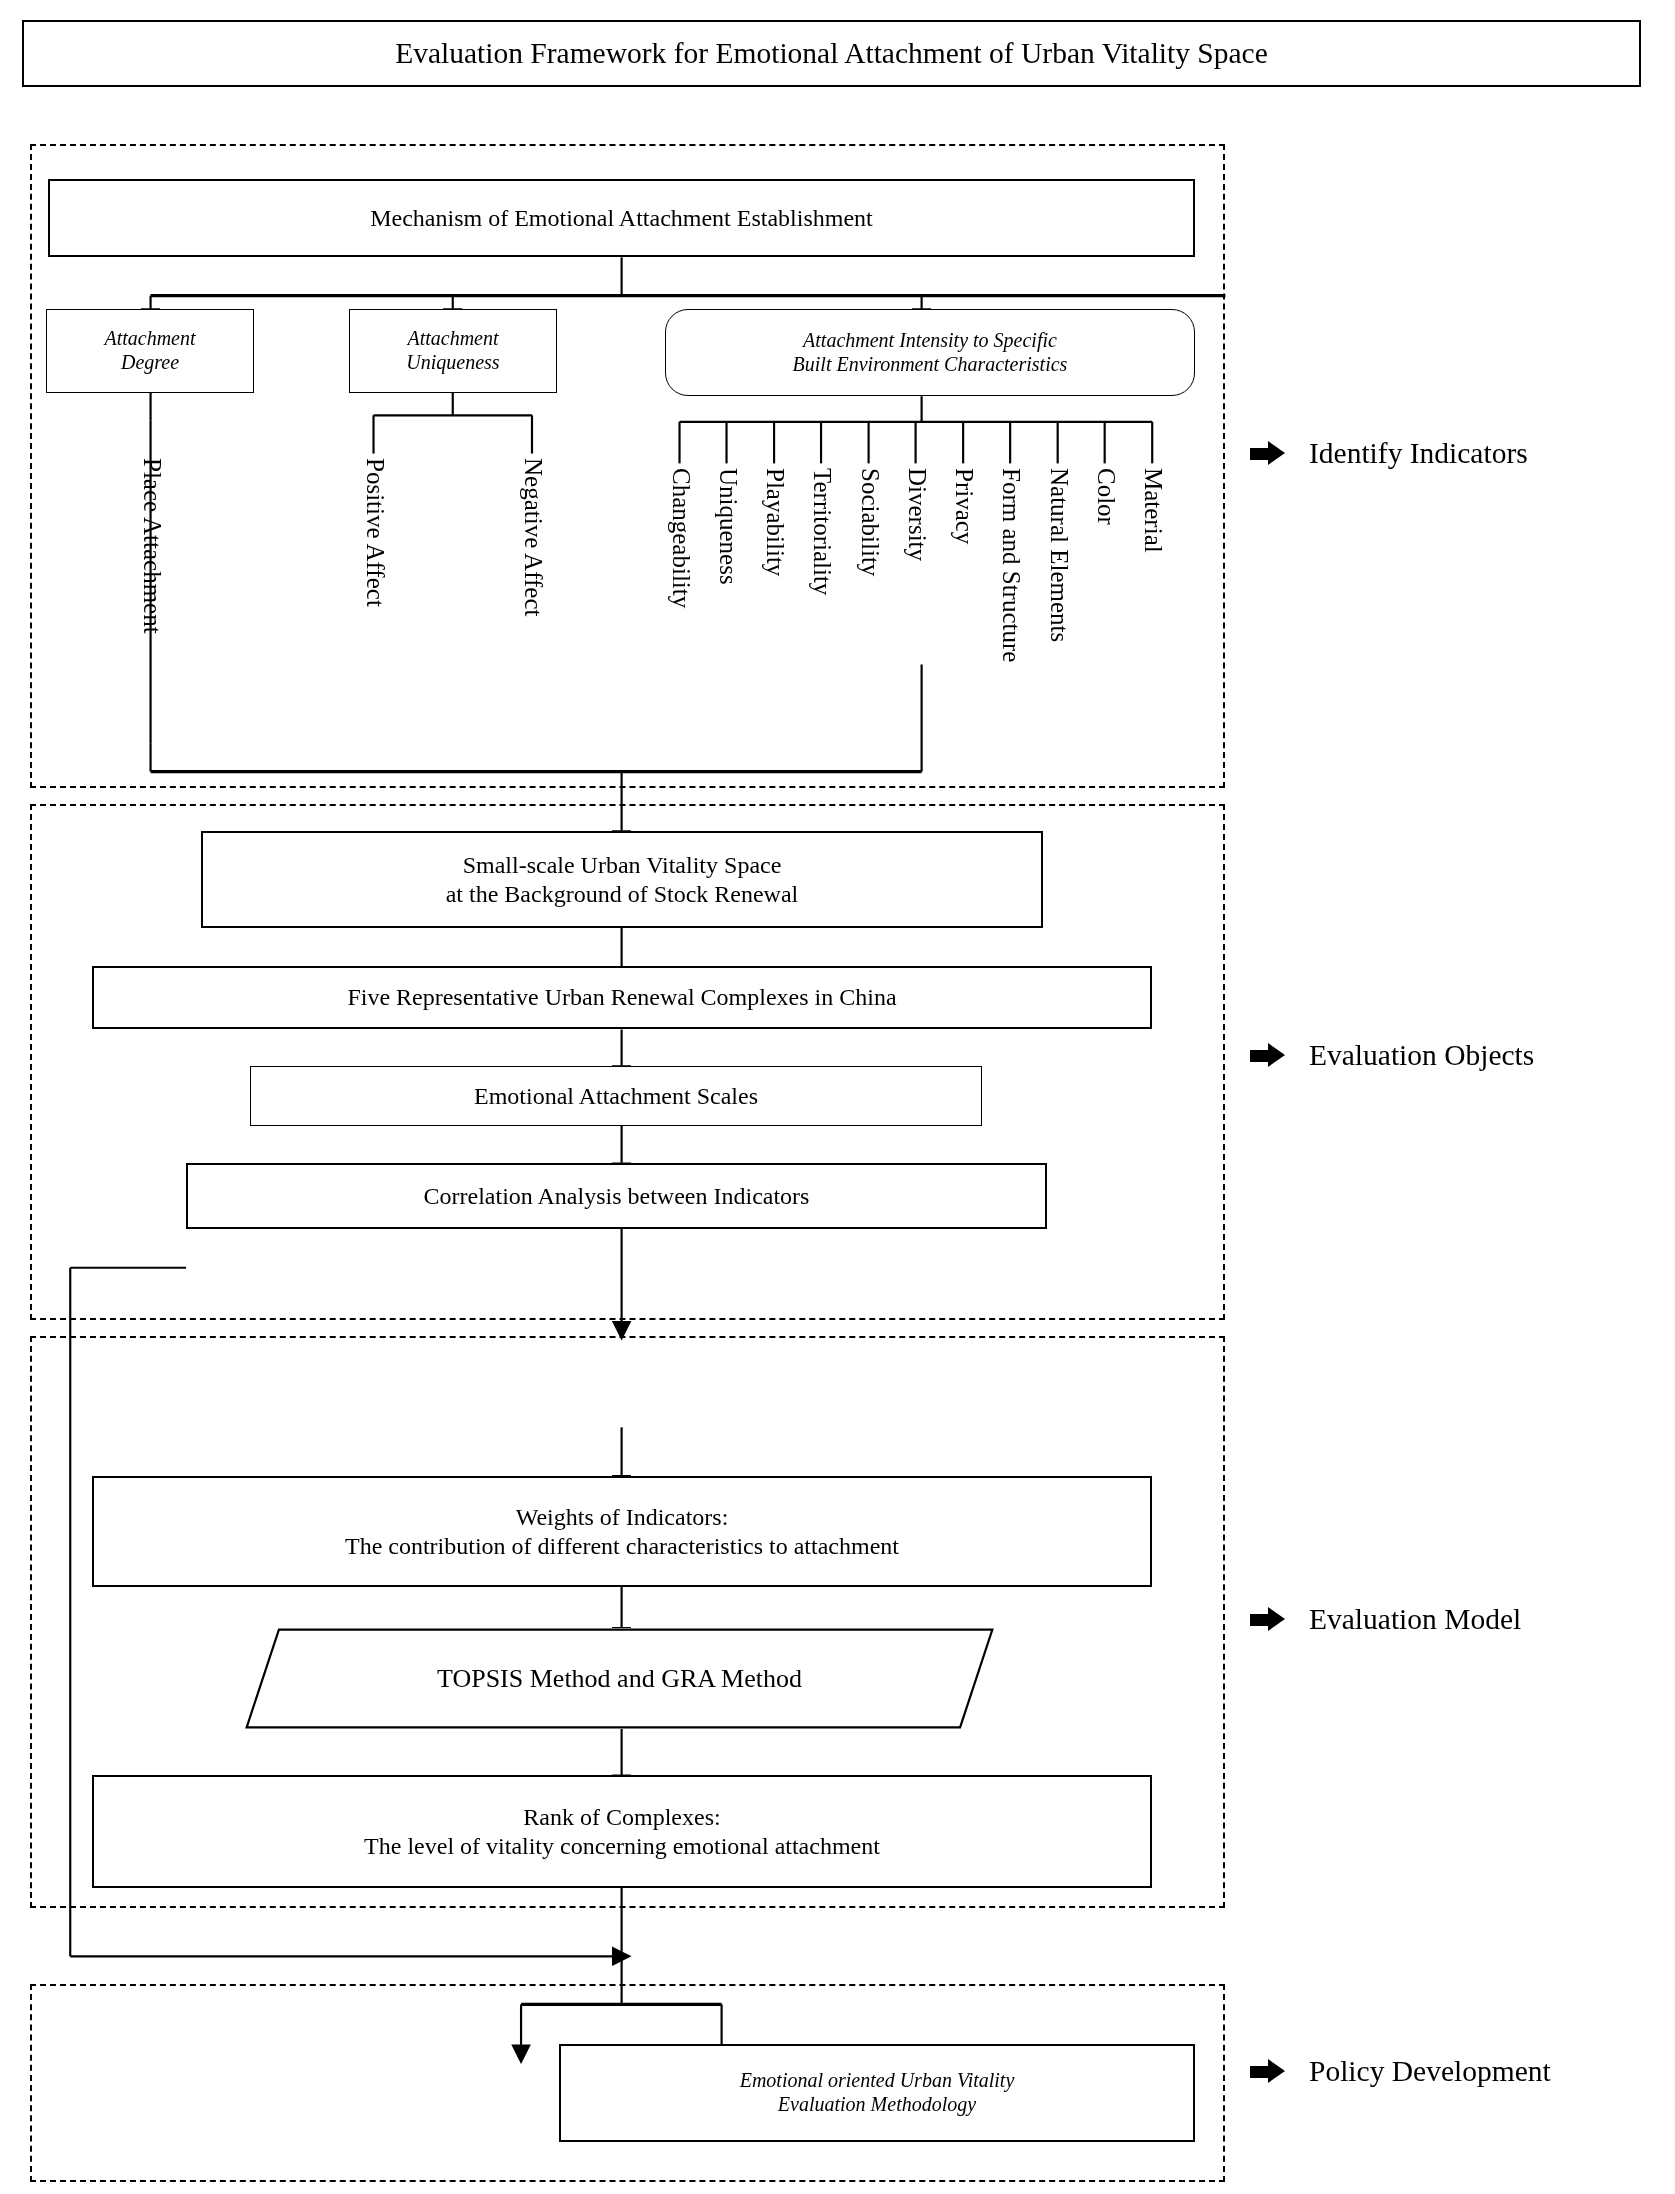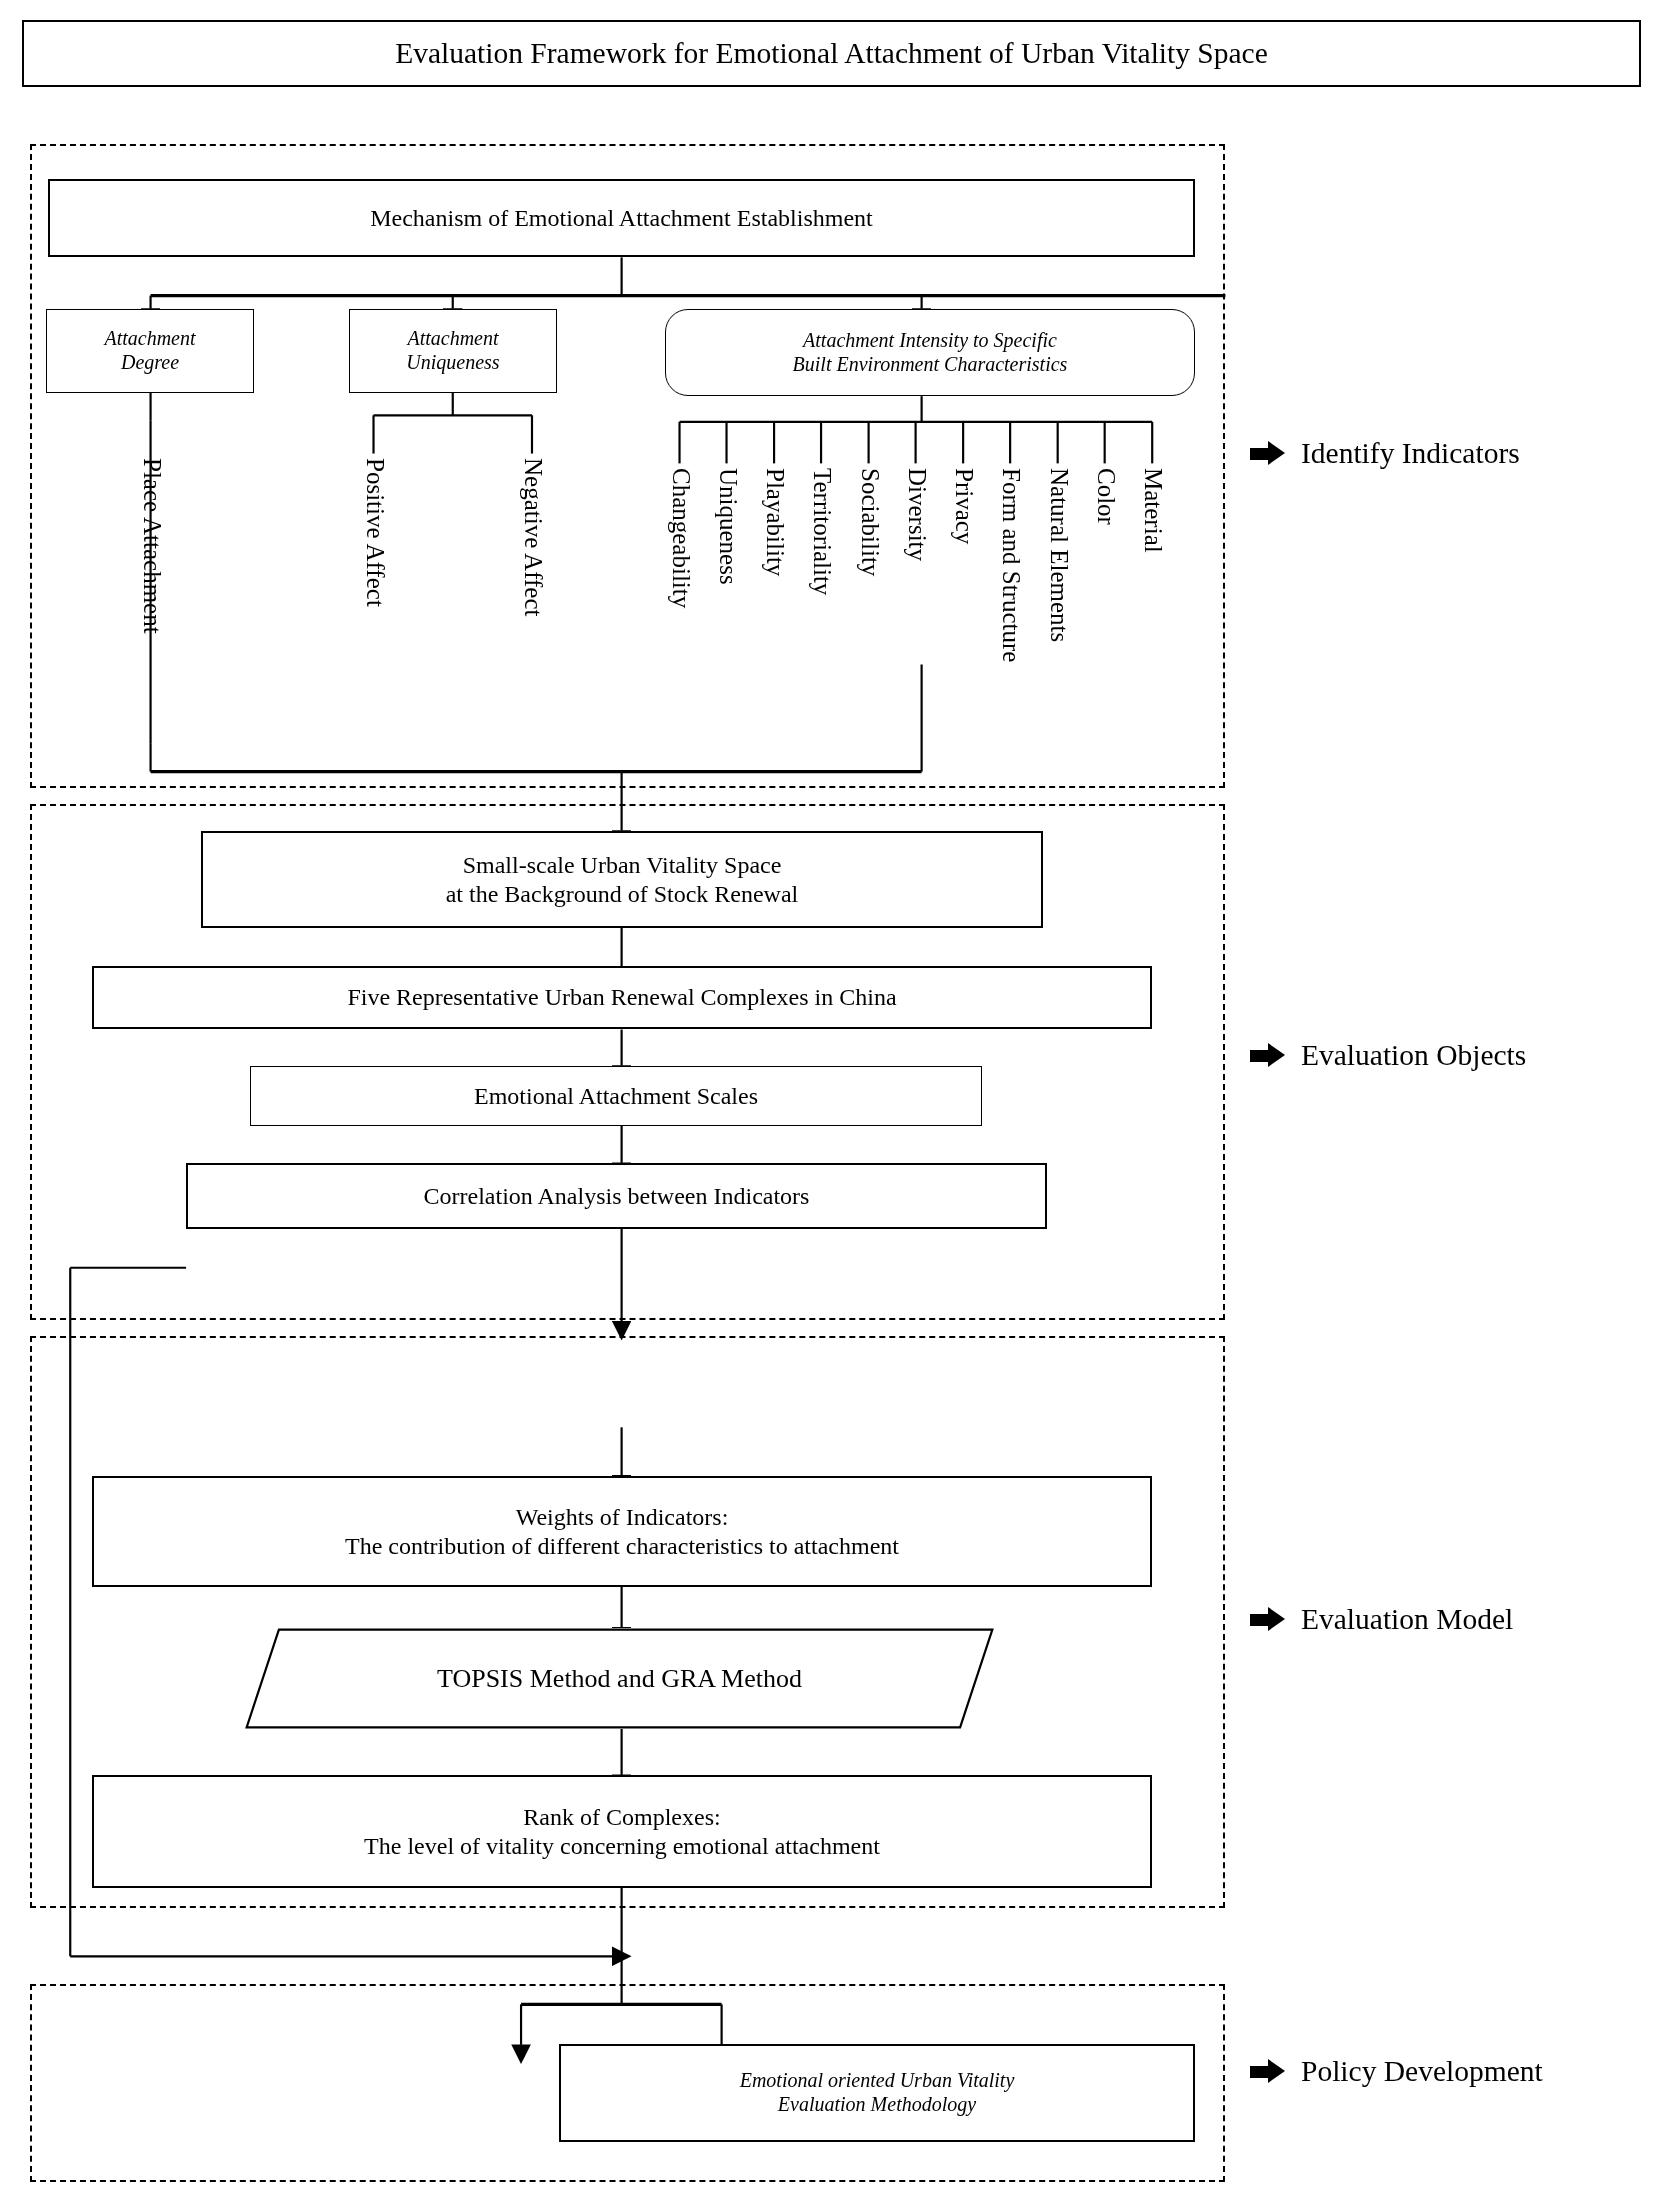--- a/index.html
+++ b/index.html
@@ -19,21 +19,21 @@
         display:flex;align-items:center;justify-content:center;text-align:center;
         font-size:26px;}
   .para .inner{position:relative;z-index:2;}
   .para svg{position:absolute;left:0;top:0;width:100%;height:100%;z-index:1;}
 
   .dashsec{position:absolute;box-sizing:border-box;border:2.2px dashed #000;background:transparent;}
 
   .vlabel{position:absolute;font-size:25px;white-space:nowrap;
           writing-mode:vertical-rl;transform-origin:left top;}
 
-  .stage{position:absolute;display:flex;align-items:center;gap:16px;font-size:29.5px;white-space:nowrap;}
+  .stage{position:absolute;display:flex;align-items:center;gap:24px;font-size:29.5px;white-space:nowrap;}
   .arrow-glyph{display:inline-block;width:35px;height:25px;position:relative;}
   .arrow-glyph::before{content:"";position:absolute;left:0;top:6.6px;width:21px;height:12px;background:#000;}
   .arrow-glyph::after{content:"";position:absolute;left:17.5px;top:0;width:0;height:0;
         border-top:12.6px solid transparent;border-bottom:12.6px solid transparent;border-left:17.5px solid #000;}
 
   #lines{position:absolute;left:0;top:0;width:1676px;height:2194px;pointer-events:none;z-index:1;}
   .box,.para,.dashsec,.vlabel,.stage{z-index:3;}
 </style>
 </head>
 <body>

